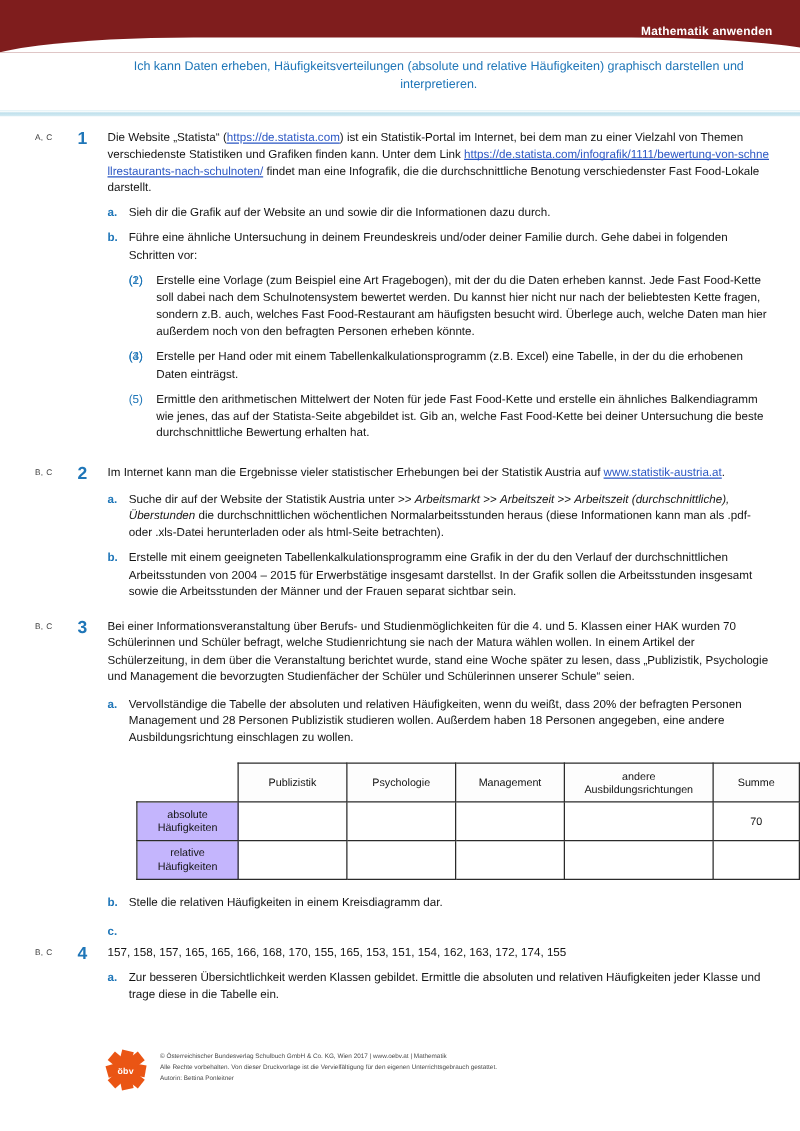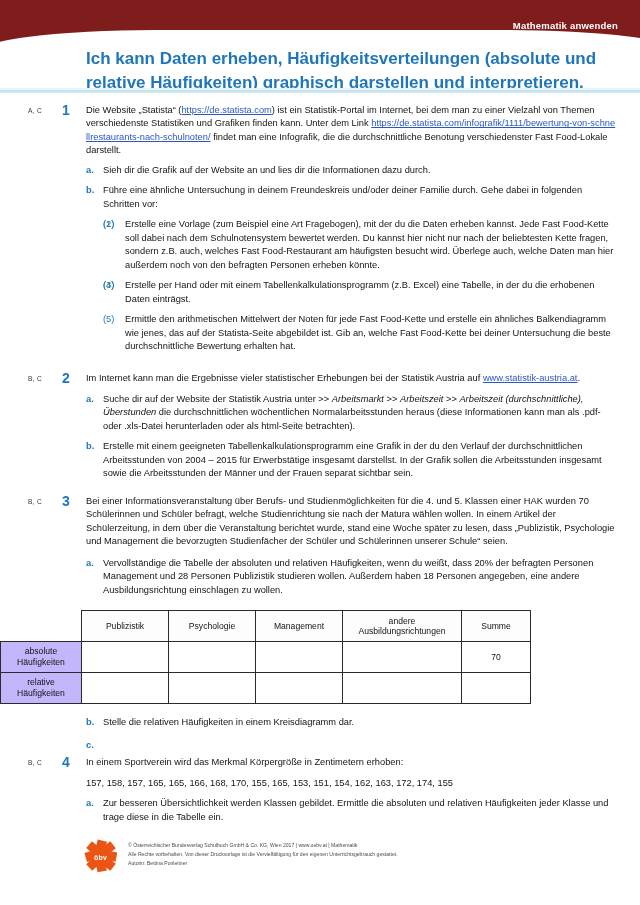--- a/index.html
+++ b/index.html
@@ -45,24 +45,25 @@
   }
 
   
   .heading-box {
     position: absolute;
     top: 47px;
     left: 86px;
     width: 530px;
   }
   .heading-text {
-    font-size: 17px;
-    font-weight: bold;
+    font-size: 10px;
+    font-weight: normal;
     line-height: 1.42;
     color: #1f76b8;
+    text-align: center;
   }
   .heading-rule {
     position: absolute;
     top: 88px;
     left: 0;
     width: 640px;
     height: 4px;
     background: linear-gradient(to bottom, #ffffff 0%, #bfe0ec 35%, #d6ecf3 100%);
     border-top: 1px solid #e8f4f8;
   }
@@ -152,21 +153,21 @@
     font-weight: normal;
   }
 
   em, .ital { font-style: italic; }
 
   
   .table-wrap {
     margin: 13px 0 12px 0;
     padding-left: 0;
     display: flex;
-    justify-content: flex-start;
+    justify-content: flex-end;
   }
   table.freq {
     border-collapse: collapse;
     font-size: 8.6px;
     color: #141414;
   }
   table.freq td, table.freq th {
     border: 1px solid #2b2b2b;
     text-align: center;
     vertical-align: middle;
@@ -258,21 +259,21 @@
 
   <div class="task" style="margin-bottom:10px;">
     <div class="task-marker">A, C</div>
     <div class="task-num">1</div>
     <div class="task-body">
       <p><span>Die Website „Statista“ (</span><a class="link" href="#">https://de.statista.com</a><span>)  ist ein Statistik-Portal im Internet, bei dem man zu einer Vielzahl von Themen verschiedenste Statistiken und Grafiken finden kann. Unter dem Link </span><a class="link" href="#">https://de.statista.com/infografik/1111/bewertung-von-schnellrestaurants-nach-schulnoten/</a><span> findet man eine Infografik, die die durchschnittliche Benotung verschiedenster Fast Food-Lokale darstellt.</span></p>
 
       <ul class="sub-list">
         <li class="sub-item">
           <span class="sub-letter">a.</span>
-          <span>Sieh dir die Grafik auf der Website an und lies dir die Informationen dazu durch.</span>
+          <span>Sieh dir die Grafik auf der Website an und sowie dir die Informationen dazu durch.</span>
         </li>
         <li class="sub-item" style="margin-bottom:4px;">
           <span class="sub-letter">b.</span>
           <span>Führe eine ähnliche Untersuchung in deinem Freundeskreis und/oder deiner Familie durch. Gehe dabei in folgenden Schritten vor:</span>
         </li>
       </ul>
 
       <ul class="num-list" style="padding-left:17px;">
         <li class="num-item">
           <span class="num-label">(1)</span>
@@ -374,21 +375,20 @@
           <span class="sub-letter">c.</span>
         </li>
       </ul>
     </div>
   </div>
 
   <div class="task" style="margin-top:26px;">
     <div class="task-marker">B, C</div>
     <div class="task-num">4</div>
     <div class="task-body">
-      <p>In einem Sportverein wird das Merkmal Körpergröße in Zentimetern erhoben:</p>
       <div class="data-row">157, 158, 157, 165, 165, 166, 168, 170, 155, 165, 153, 151, 154, 162, 163, 172, 174, 155</div>
 
       <ul class="sub-list" style="margin-top:7px;">
         <li class="sub-item">
           <span class="sub-letter">a.</span>
           <span>Zur besseren Übersichtlichkeit werden Klassen gebildet. Ermittle die absoluten und relativen Häufigkeiten jeder Klasse und trage diese in die Tabelle ein.</span>
         </li>
       </ul>
     </div>
   </div>

